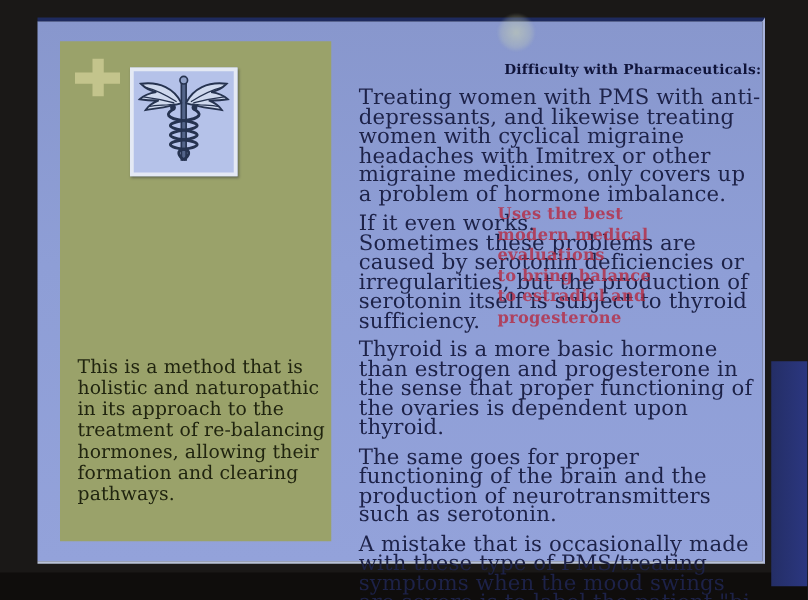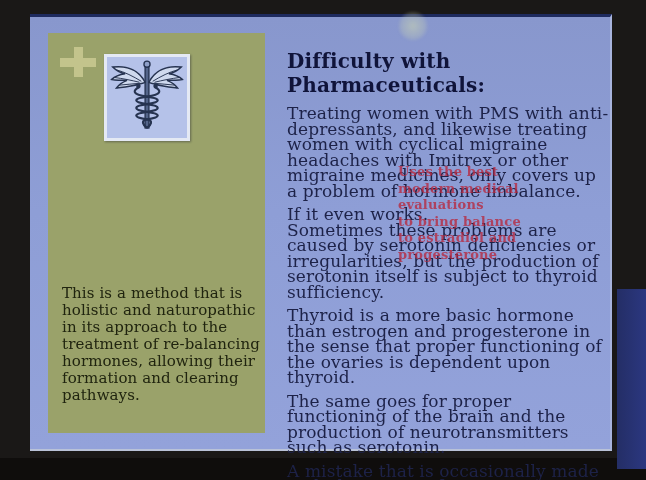--- a/index.html
+++ b/index.html
@@ -53,22 +53,22 @@
     position: absolute; left: 14px; top: 252px; width: 202px;
     font-size: 15px; line-height: 17px; font-weight: normal;
     color: #20240f;
     letter-spacing: 0.1px;
   }
   .right-col {
     position: absolute; left: 257px; top: 32px; width: 322px;
     color: #1d2248;
   }
   .slide-title {
-    font-size: 20px; font-weight: bold; color: #10143a;
-    margin: 0 0 9px 0; letter-spacing: 0.2px;
+    font-size: 11px; font-weight: bold; color: #10143a;
+    margin: 0 0 9px 0; letter-spacing: 0.2px; text-align: right;
   }
   .para {
     font-size: 17px; line-height: 15.5px; margin: 0 0 8px 0;
     white-space: pre-line;
     letter-spacing: 0.1px;
   }
   .overlay-text {
     position: absolute; left: 368px; top: 147px; width: 124px;
     font-size: 13px; line-height: 16.6px; font-weight: bold;
     color: rgba(183, 40, 62, 0.78);

